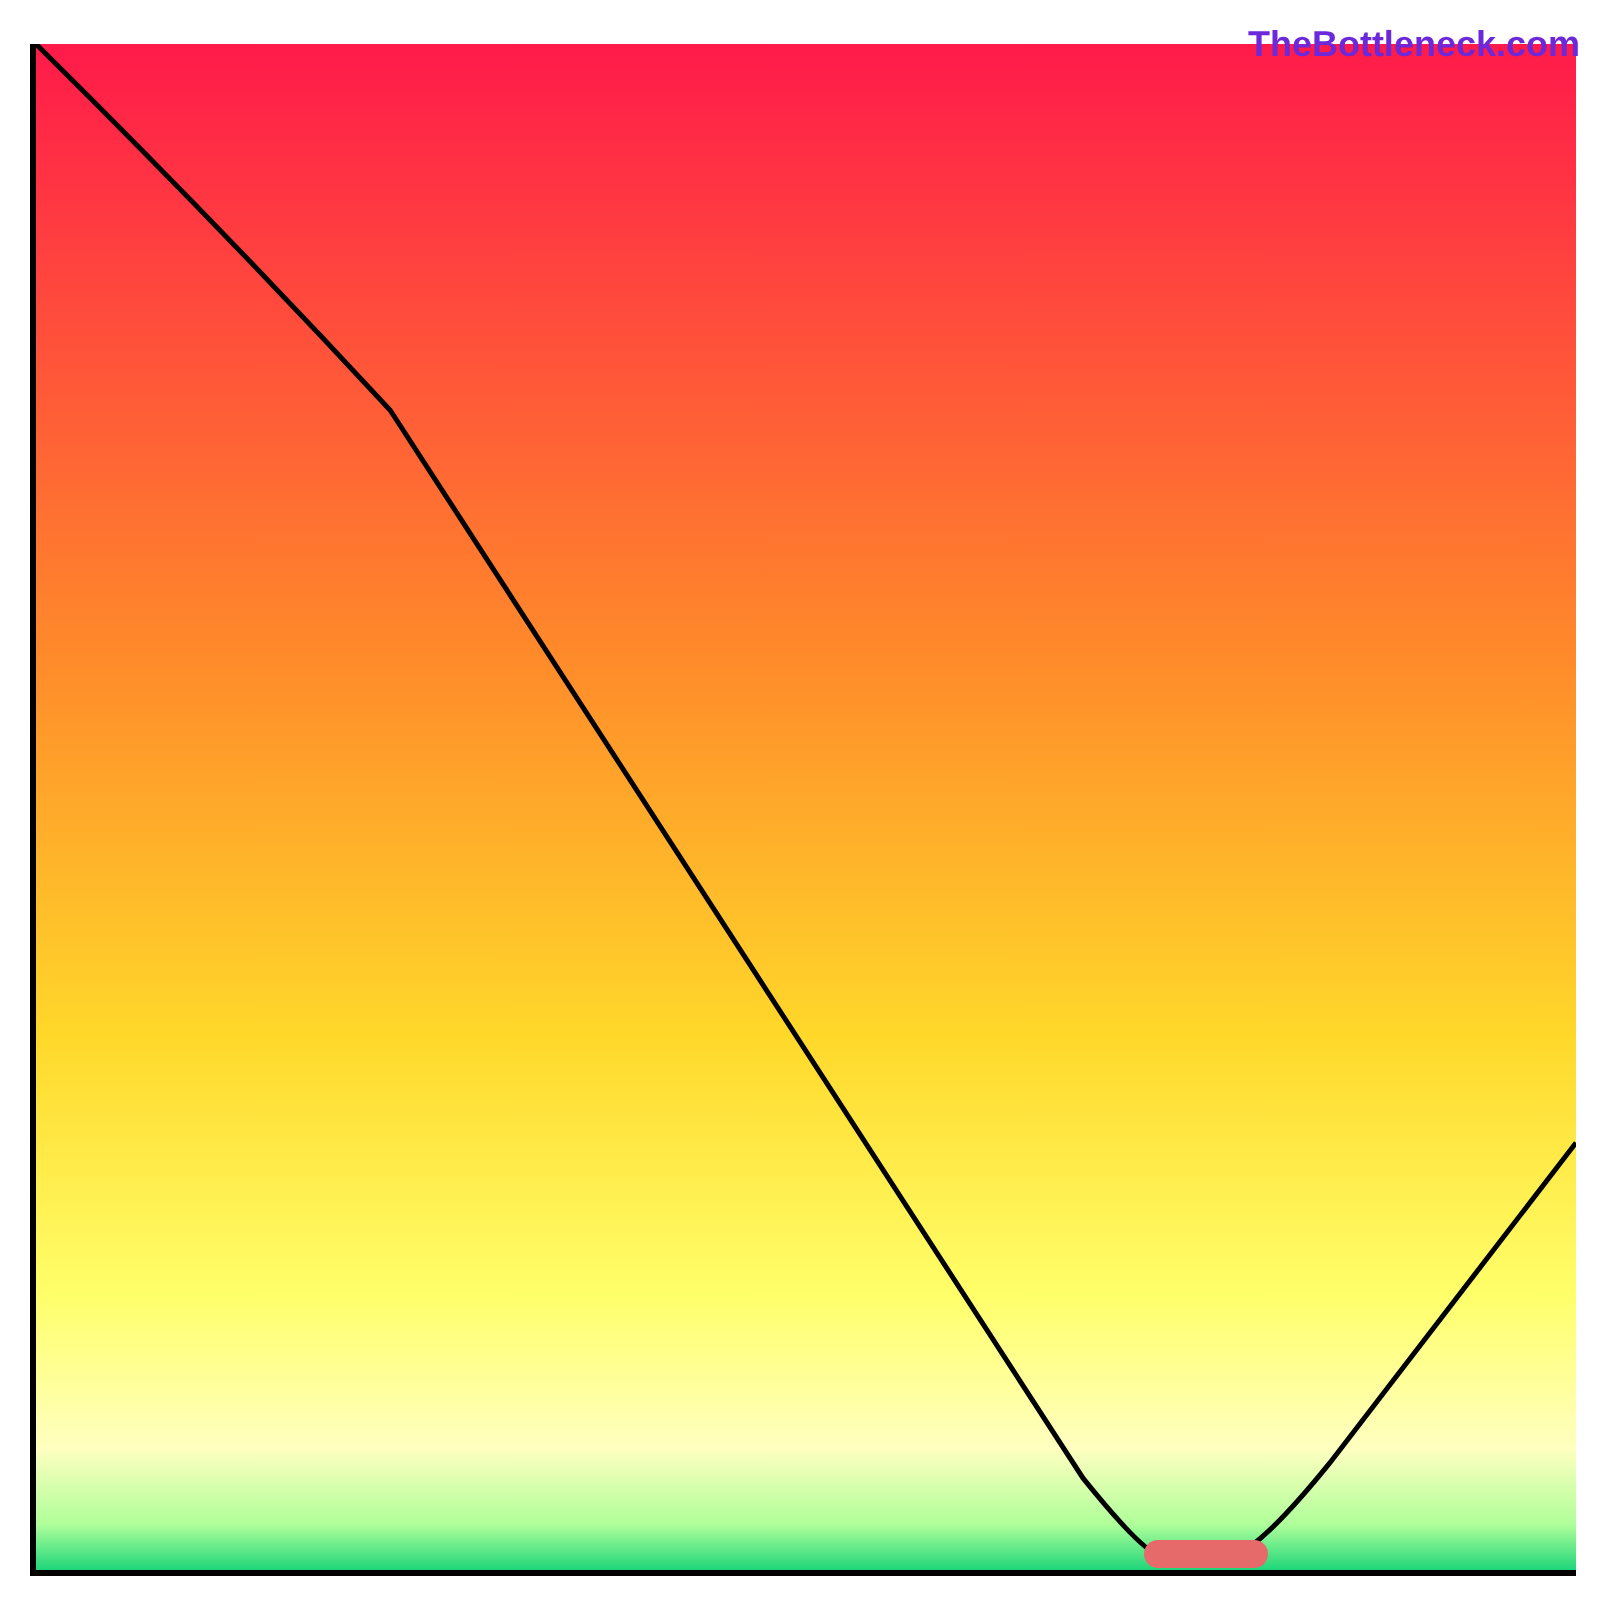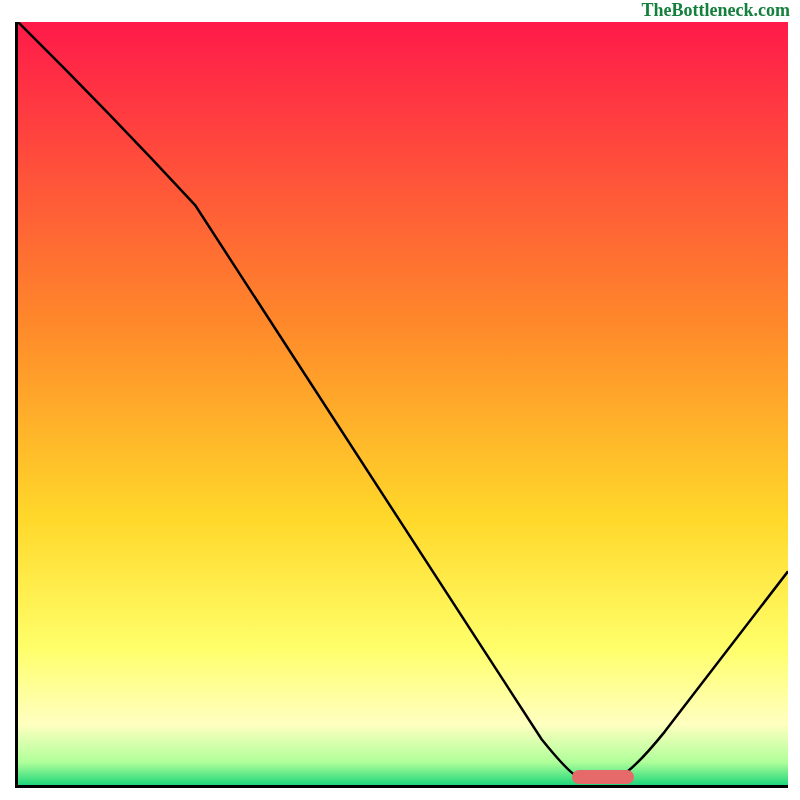--- a/index.html
+++ b/index.html
@@ -6,27 +6,26 @@
     margin: 0;
     padding: 0;
     width: 800px;
     height: 800px;
     background: #ffffff;
     position: relative;
     font-family: Arial, sans-serif;
   }
   .watermark {
     position: absolute;
-    top: 0;
+    top: 12px;
     right: 10px;
     font-size: 18px;
     font-weight: bold;
-    color: #15803d;
+    color: #6d28d9;
     z-index: 10;
-    font-family: Liberation Serif, serif;
   }
   .plot-area {
     position: absolute;
     left: 15px;
     top: 22px;
     width: 770px;
     height: 763px;
     border-left: 3px solid #000000;
     border-bottom: 3px solid #000000;
   }

